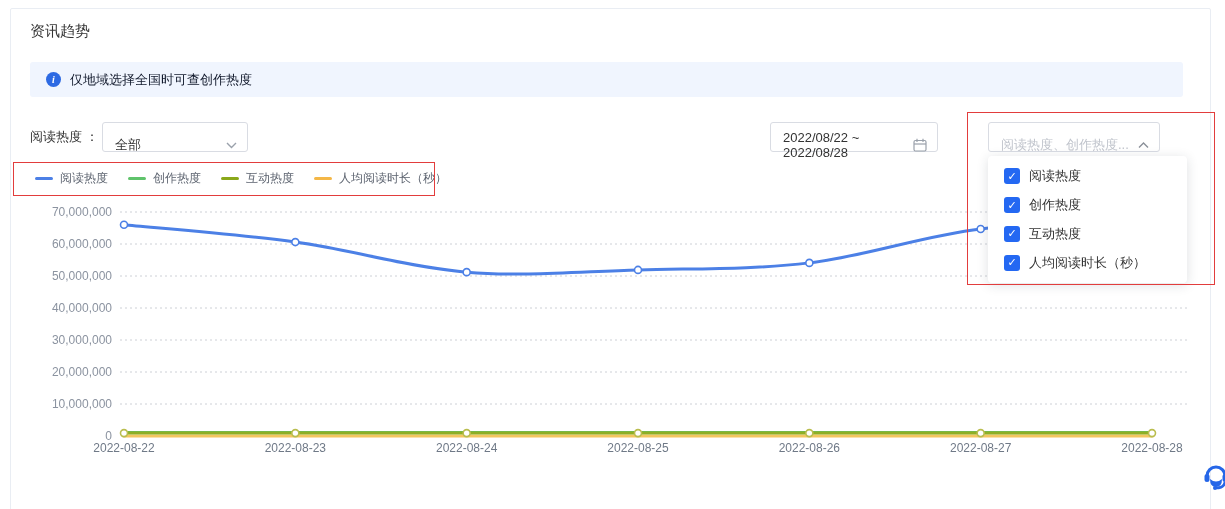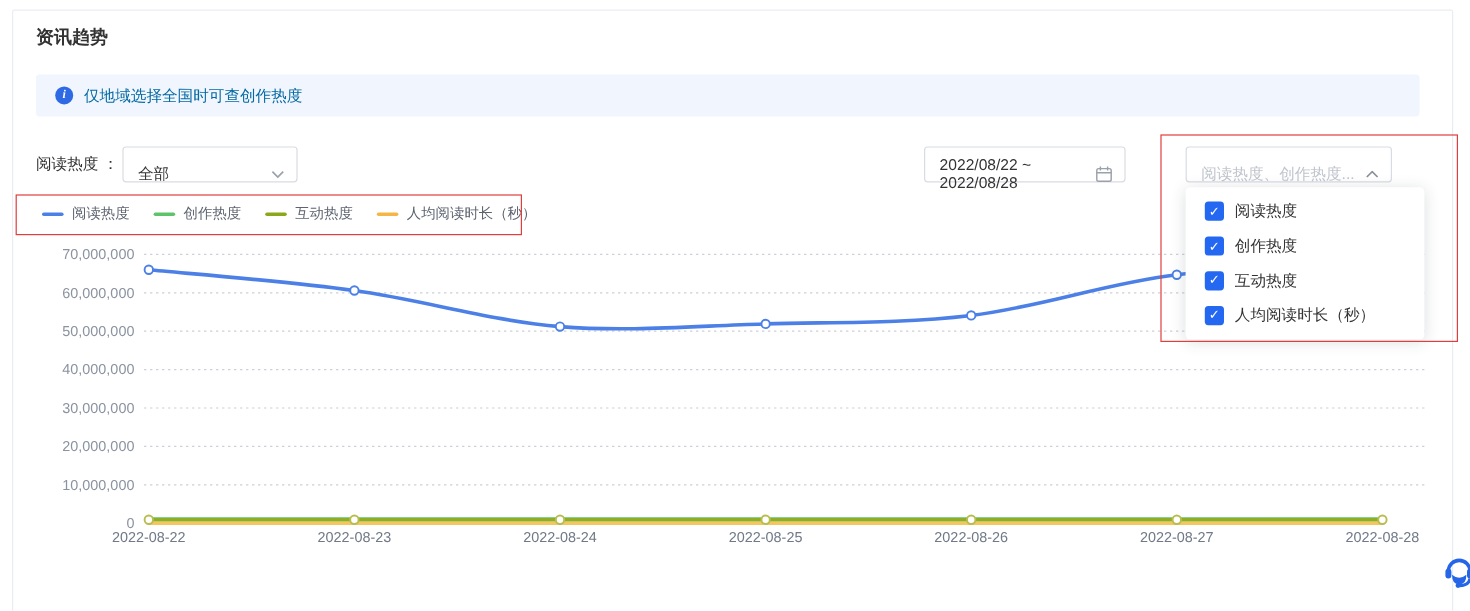--- a/index.html
+++ b/index.html
@@ -2,27 +2,27 @@
 <html><head>
 <meta charset="utf-8">
 <style>
   html,body{margin:0;padding:0;}
   body{
     width:1225px;height:509px;overflow:hidden;position:relative;
     background:#fff;font-family:"Liberation Sans","DejaVu Sans",sans-serif;
   }
   .card{position:absolute;left:10px;top:8px;width:1199px;height:520px;
     border:1px solid #e9edf3;border-radius:2px;background:#fff;}
-  .page-title{position:absolute;left:30px;top:22px;font-size:15px;color:#333;font-weight:700;}
+  .page-title{position:absolute;left:30px;top:22px;font-size:15px;color:#333;font-weight:400;}
   .banner{position:absolute;left:30px;top:62px;width:1153px;height:35px;background:#f0f5fe;
     border-radius:3px;display:flex;align-items:center;padding:0;box-sizing:border-box;}
   .info-ic{width:15px;height:15px;border-radius:50%;background:#2d6ae3;color:#fff;
     font-size:10px;font-weight:bold;font-style:italic;display:inline-flex;align-items:center;
     justify-content:center;margin-left:16px;flex:0 0 auto;font-family:"Liberation Serif",serif;}
-  .banner-text{font-size:13px;color:#0369a1;margin-left:9px;}
+  .banner-text{font-size:13px;color:#0f172a;margin-left:9px;}
   .filter-label{position:absolute;left:30px;top:122px;height:30px;line-height:30px;font-size:13px;color:#333;}
   .selectbox{position:absolute;top:122px;height:30px;box-sizing:border-box;border:1px solid #d9dce3;
     border-radius:3px;background:#fff;display:flex;align-items:center;padding:16px 10px 0 12px;
     font-size:13px;color:#333;z-index:4;cursor:pointer;}
   .selectbox .grow{flex:1 1 auto;}
   .sel-analysis{left:102px;width:146px;}
   .sel-date{left:770px;width:168px;}
   .sel-metric{left:988px;width:172px;}
   .placeholder{color:#c0c4cc;}
   .legend{position:absolute;left:35px;top:168px;height:20px;display:flex;align-items:center;gap:20px;z-index:2;}

